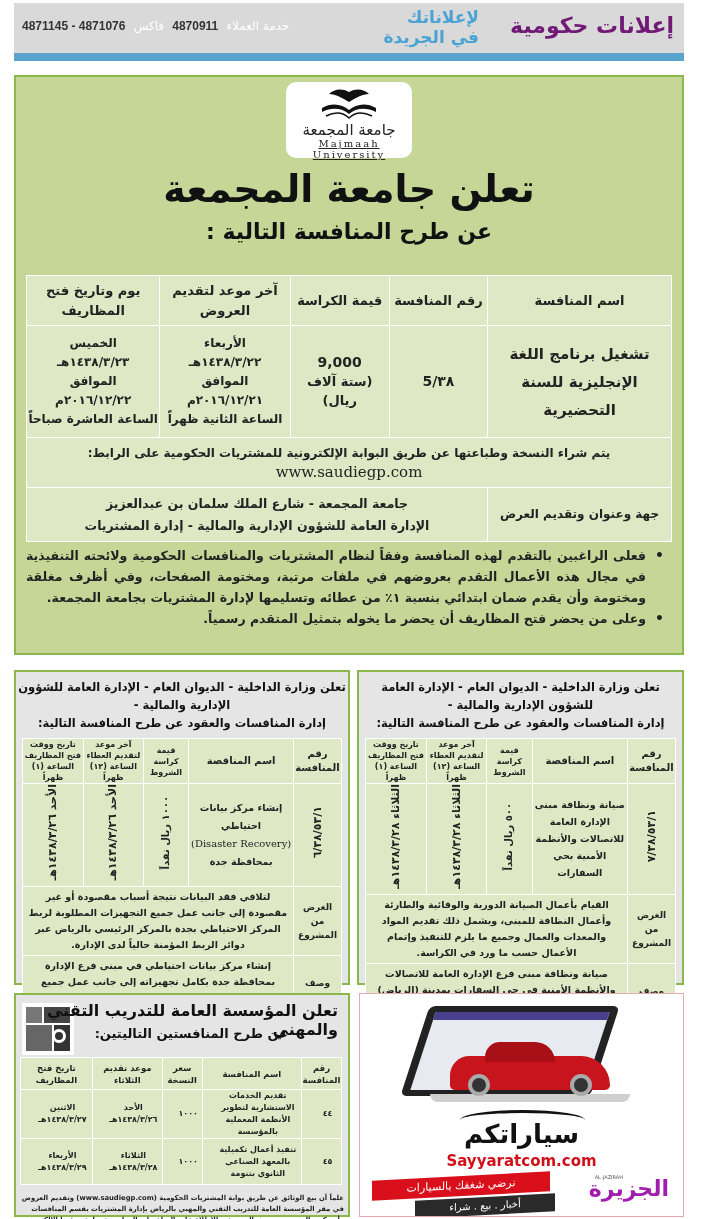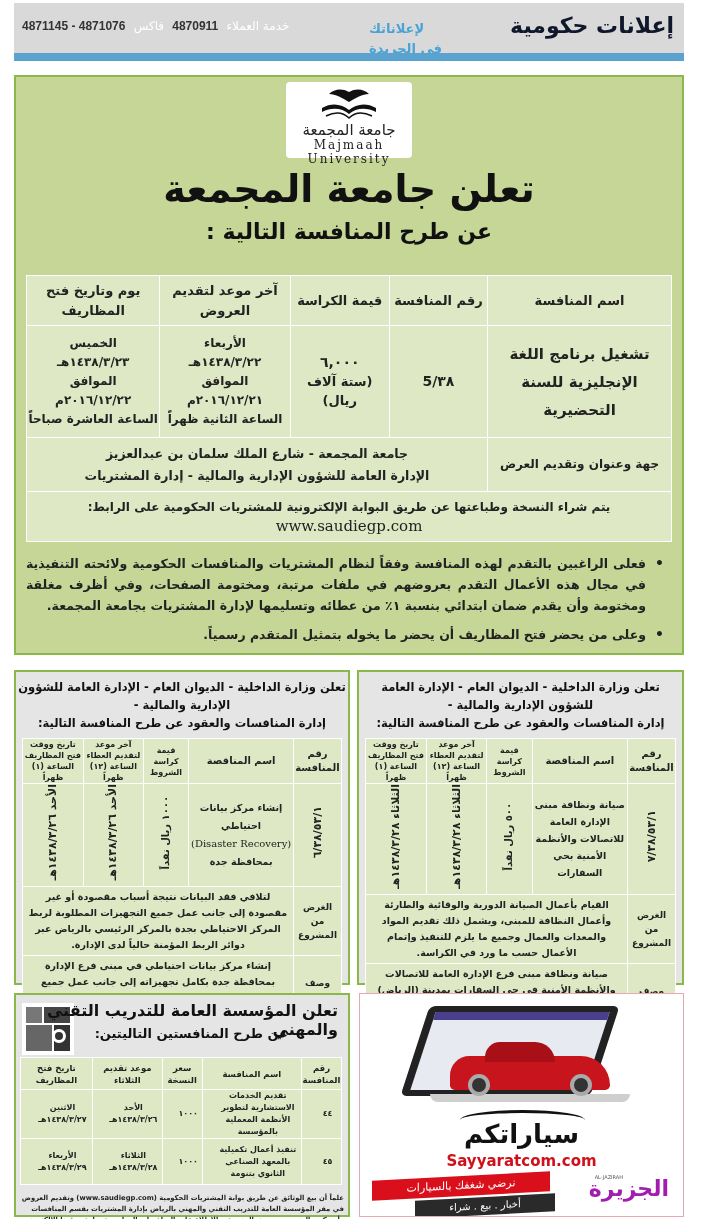--- a/index.html
+++ b/index.html
@@ -2,44 +2,44 @@
 <html><head>
 <meta charset="utf-8">
 <style>
   * { box-sizing: border-box; margin: 0; padding: 0; }
   html, body { width: 702px; height: 1219px; background: #ffffff; overflow: hidden; }
   body { font-family: "DejaVu Sans", sans-serif; color: #1a1a1a; position: relative; direction: rtl; }
 
   
   .header { position: absolute; left: 14px; top: 3px; width: 670px; height: 50px; background: #d9d9d9; }
   .header-bar { position: absolute; left: 14px; top: 53px; width: 670px; height: 8px; background: #5aa3cf; }
-  .h-title { position: absolute; right: 10px; top: 10px; font-size: 22px; font-weight: bold; color: #0f172a; font-family: "DejaVu Sans", sans-serif; letter-spacing: -0.5px; }
-  .h-sub { position: absolute; right: 205px; top: 16px; width: 110px; font-size: 13px; font-weight: bold; color: #4aa3d4; line-height: 20px; text-align: left; }
+  .h-title { position: absolute; right: 10px; top: 10px; font-size: 22px; font-weight: bold; color: #701a75; font-family: "DejaVu Sans", sans-serif; letter-spacing: -0.5px; }
+  .h-sub { position: absolute; right: 205px; top: 4px; width: 110px; font-size: 17px; font-weight: bold; color: #4aa3d4; line-height: 20px; text-align: right; }
   .h-contact { position: absolute; left: 8px; top: 16px; font-size: 12px; font-weight: bold; color: #333; direction: rtl; white-space: nowrap; }
   .h-contact .lbl { color: #ffffff; font-weight: normal; margin: 0 4px; }
   .h-contact .num { font-family: "Liberation Sans", sans-serif; }
 
   
   .main-panel { position: absolute; left: 14px; top: 75px; width: 670px; height: 580px; background: #c5d696; border: 2px solid #8bb84a; }
-  .logo-box { position: absolute; left: 270px; top: 5px; width: 126px; height: 76px; background: #fff; border-radius: 4px; text-align: center; }
+  .logo-box { position: absolute; left: 270px; top: 5px; width: 126px; height: 76px; background: #fff; border-radius: 10px; text-align: center; }
   .logo-icon { display: block; margin: 4px auto 0; width: 70px; height: 36px; }
   .logo-ar { font-size: 15px; color: #222; line-height: 16px; }
-  .logo-en { font-size: 12px; letter-spacing: 2px; color: #222; direction: ltr; font-family: "DejaVu Serif", serif; }
+  .logo-en { font-size: 10px; letter-spacing: 2px; color: #222; direction: ltr; font-family: "DejaVu Serif", serif; text-decoration: underline; }
   .title-main { position: absolute; left: 0; width: 100%; top: 90px; text-align: center; font-size: 38px; font-weight: bold; color: #111; font-family: "DejaVu Sans", sans-serif; }
   .title-sub { position: absolute; left: 0; width: 100%; top: 142px; text-align: center; font-size: 22px; font-weight: bold; color: #111; }
 
   table.tender { position: absolute; right: 10px; top: 198px; width: 646px; border-collapse: collapse; background: #dfe8c4; }
   table.tender td, table.tender th { border: 1.5px solid #ffffff; text-align: center; vertical-align: middle; font-weight: bold; color: #222; }
   table.tender th { height: 50px; font-size: 13px; line-height: 20px; }
   table.tender td { font-size: 12px; line-height: 19px; }
   .t-name { font-size: 15px !important; line-height: 28px !important; }
   .url { font-family: "DejaVu Serif", serif; font-weight: normal; font-size: 15px; direction: ltr; }
 
   .bullets { position: absolute; right: 16px; top: 468px; width: 640px; font-size: 12.5px; font-weight: bold; line-height: 21px; color: #222; list-style: none; }
-  .bullets li { position: relative; padding-right: 20px; text-align: justify; margin-top: 8px; }
+  .bullets li { position: relative; padding-right: 20px; text-align: justify; }
   .bullets li::before { content: "•"; position: absolute; right: 2px; top: 0; font-size: 14px; }
 
   
   .sp { position: absolute; background: #e5e5e5; border: 2px solid #8bb84a; }
   .sp-title { text-align: center; font-size: 11.5px; font-weight: bold; line-height: 18px; padding-top: 6px; color: #111; }
   table.small { width: calc(100% - 12px); margin: 6px 6px 0 6px; border-collapse: collapse; background: #dfe8c4; }
   table.small th, table.small td { border: 1px solid #ffffff; text-align: center; vertical-align: middle; font-weight: bold; color: #222; }
   table.small th { font-size: 8px; line-height: 11px; height: 42px; font-weight: bold; }
   table.small th.big { font-size: 10px; line-height: 14px; }
   table.small td { font-size: 9.5px; line-height: 16px; }
@@ -114,49 +114,49 @@
       <th style="width:178px">اسم المنافسة</th>
       <th style="width:95px">رقم المنافسة</th>
       <th style="width:96px">قيمة الكراسة</th>
       <th style="width:126px">آخر موعد لتقديم العروض</th>
       <th style="width:129px">يوم وتاريخ فتح المظاريف</th>
     </tr>
     <tr style="height:112px">
       <td class="t-name">تشغيل برنامج اللغة الإنجليزية للسنة التحضيرية</td>
       <td style="font-size:14px">٣٨/5</td>
       <td>
-        <div style="font-size:14px">٦,٠٠٠</div>
+        <div style="font-size:14px">9,000</div>
         <div style="font-size:13px">(ستة آلاف ريال)</div>
       </td>
       <td>
         <div>الأربعاء</div>
         <div>١٤٣٨/٣/٢٢هـ</div>
         <div>الموافق</div>
         <div>٢٠١٦/١٢/٢١م</div>
         <div>الساعة الثانية ظهراً</div>
       </td>
       <td>
         <div>الخميس</div>
         <div>١٤٣٨/٣/٢٣هـ</div>
         <div>الموافق</div>
         <div>٢٠١٦/١٢/٢٢م</div>
         <div>الساعة العاشرة صباحاً</div>
       </td>
     </tr>
+    <tr style="height:50px">
+      <td colspan="5">
+        <div style="font-size:12px">يتم شراء النسخة وطباعتها عن طريق البوابة الإلكترونية للمشتريات الحكومية على الرابط:</div>
+        <div class="url">www.saudiegp.com</div>
+      </td>
+    </tr>
     <tr style="height:54px">
       <td style="font-size:12px">جهة وعنوان وتقديم العرض</td>
       <td colspan="4" style="font-size:12.5px;line-height:22px">
         <div>جامعة المجمعة - شارع الملك سلمان بن عبدالعزيز</div>
         <div>الإدارة العامة للشؤون الإدارية والمالية - إدارة المشتريات</div>
-      </td>
-    </tr>
-    <tr style="height:50px">
-      <td colspan="5">
-        <div style="font-size:12px">يتم شراء النسخة وطباعتها عن طريق البوابة الإلكترونية للمشتريات الحكومية على الرابط:</div>
-        <div class="url">www.saudiegp.com</div>
       </td>
     </tr>
   </tbody>
     </table>
 
   <ul class="bullets">
     <li>فعلى الراغبين بالتقدم لهذه المنافسة وفقاً لنظام المشتريات والمنافسات الحكومية ولائحته التنفيذية في مجال هذه الأعمال التقدم بعروضهم في ملفات مرتبة، ومختومة الصفحات، وفي أظرف مغلقة ومختومة وأن يقدم ضمان ابتدائي بنسبة ١٪ من عطائه وتسليمها لإدارة المشتريات بجامعة المجمعة.</li>
     <li>وعلى من يحضر فتح المظاريف أن يحضر ما يخوله بتمثيل المتقدم رسمياً.</li>
   </ul>
 </div>

